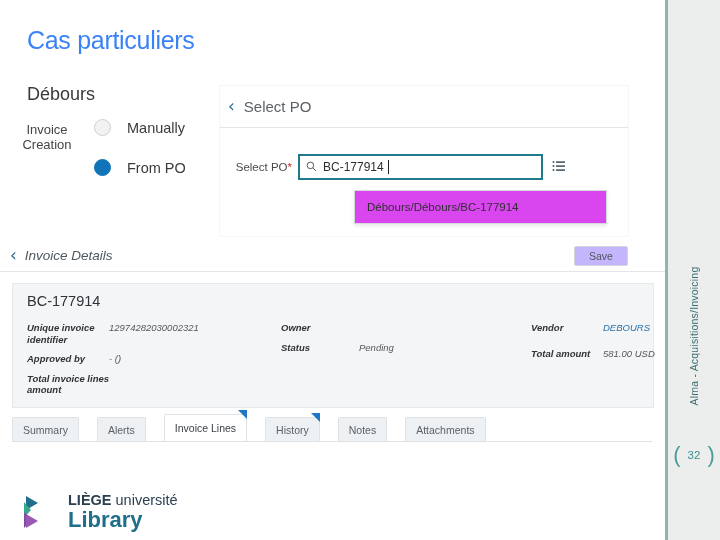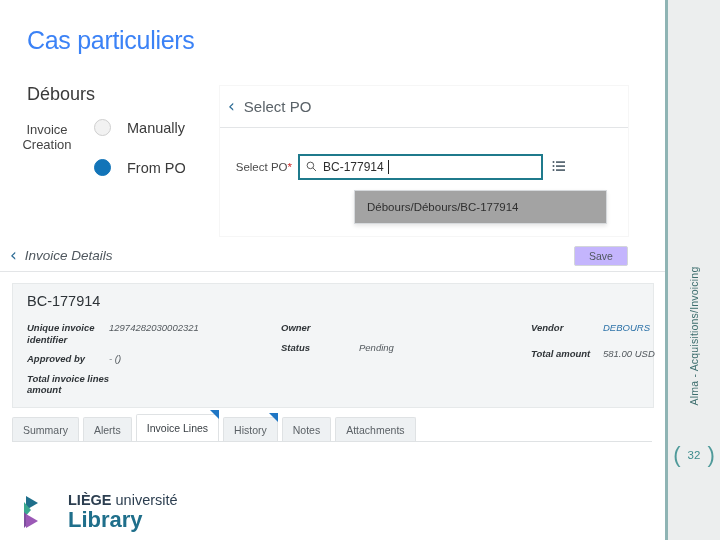--- a/index.html
+++ b/index.html
@@ -205,21 +205,21 @@
     color: #4a5a66;
     font-size: 14px;
     line-height: 1;
   }
 
   #po-suggestions {
     position: absolute;
     left: 134px;
     top: 104px;
     width: 251px;
-    background: #a3a3a3;
+    background: #d946ef;
     border: 1px solid #d6d9dc;
     box-shadow: 0 2px 4px rgba(0,0,0,0.10);
     padding: 7px 0;
   }
   .po-suggestion-item {
     font-size: 11.5px;
     color: #2f2f2f;
     padding: 3px 12px;
   }
 
@@ -305,21 +305,21 @@
   #meta-col-2 .meta-key { width: 78px; flex: 0 0 78px; }
   #meta-col-3 .meta-key { width: 72px; flex: 0 0 72px; }
 
   
   #inv-tabs {
     position: absolute;
     left: 12px; top: 175px;
     width: 640px; height: 27px;
     display: flex;
     align-items: flex-end;
-    gap: 4px;
+    gap: 18px;
     border-bottom: 1px solid #dfe2e4;
   }
   .inv-tab {
     position: relative;
     height: 24px;
     padding: 0 10px;
     display: flex;
     align-items: center;
     font-size: 10.5px;
     color: #5b6166;

